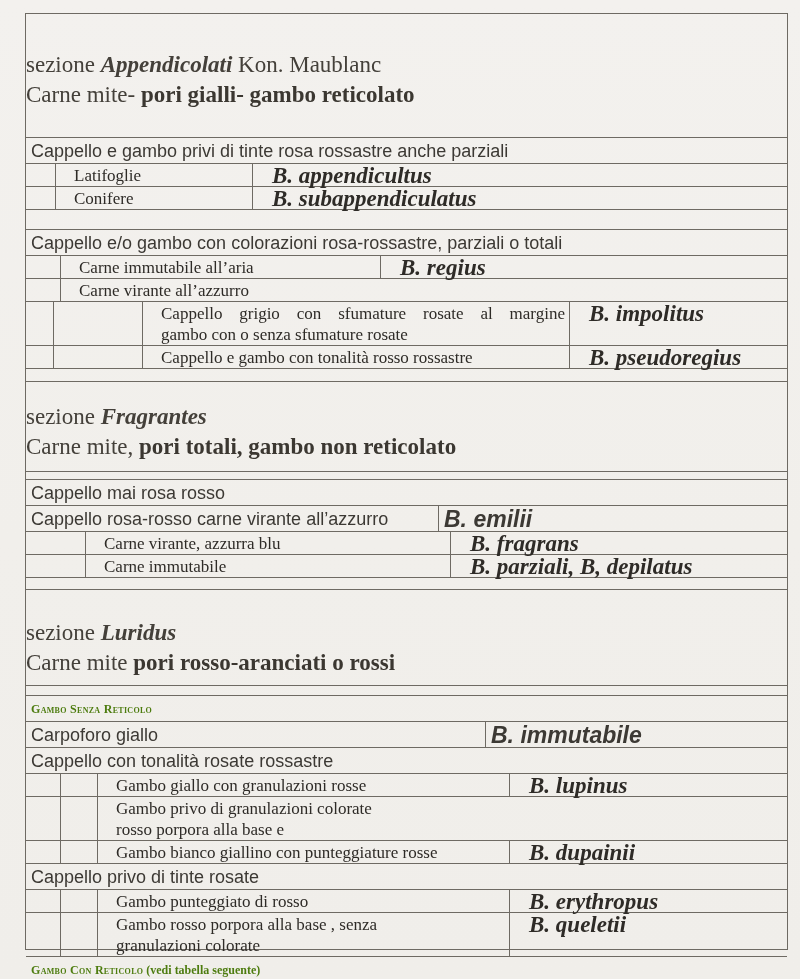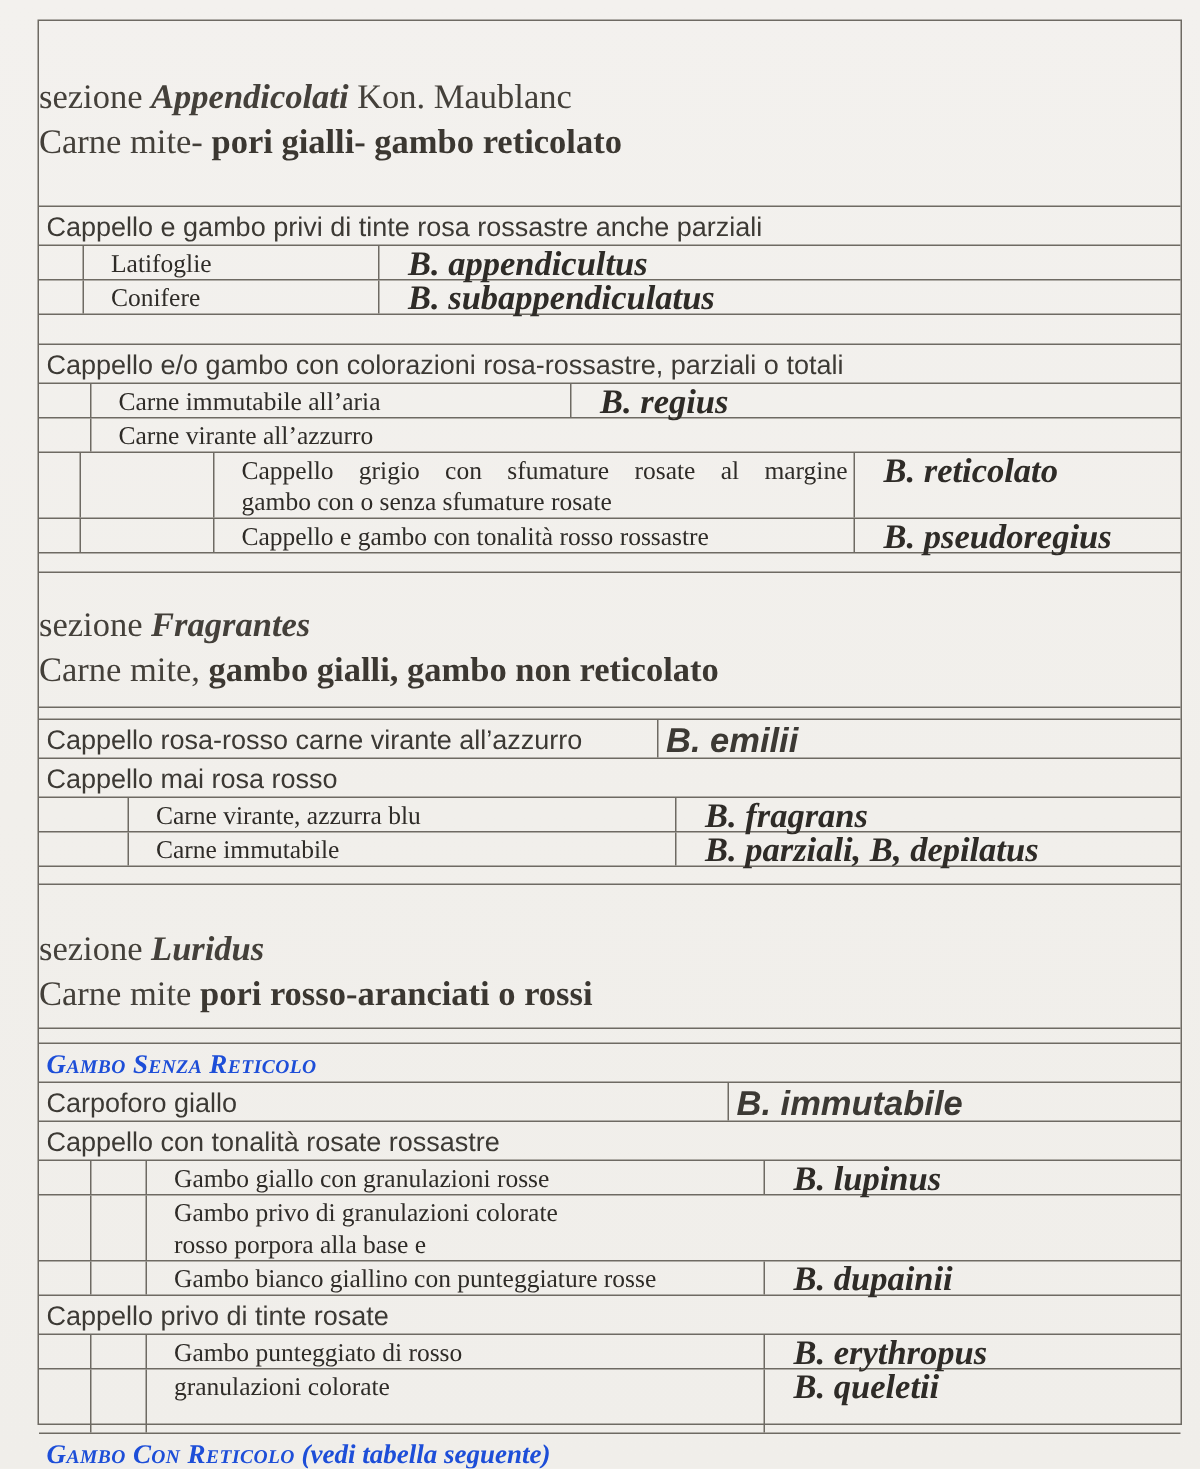--- a/index.html
+++ b/index.html
@@ -38,21 +38,21 @@
   .sans-row{font-family:"Liberation Sans",sans-serif;font-size:18px;line-height:24px;
             color:var(--sans-ink);min-height:26px;}
   .sans-row .cell{padding-left:5px;}
   .serif-row{font-size:17px;line-height:21px;min-height:23px;gap:12px;}
   .serif-row .lbl{padding-left:6px;}
   .species{font-weight:bold;font-style:italic;font-size:23px;padding-left:7px;}
   .dbl{min-height:43px;}
   .dbl .lbl,.dbl .species{padding-top:1px;}
   .line{display:block;}
   .just{text-align:justify;text-align-last:justify;padding-right:4px;}
-  .caps-row{font-weight:bold;font-size:18px;line-height:24px;min-height:26px;color:#1d4ed8;font-style:italic;}
+  .caps-row{font-weight:bold;font-size:12px;line-height:24px;min-height:26px;color:#4d7c0f;}
   .caps-row .cell{padding-left:5px;}
   .sc{font-variant:small-caps;letter-spacing:.3px;}
   
   .t1-ind{width:30px;}   .t1-lbl{width:185px;}
   .t2-ind{width:35px;}   .t2-lbl{width:308px;}
   .t2-ind1{width:28px;}  .t2-ind2{width:77px;} .t2-nlbl{width:415px;}
   .t3-lbl{width:413px;}  .t3-ind{width:60px;}  .t3-nlbl{width:353px;}
   .t4-lbl{width:460px;}  .t4-ind1{width:35px;} .t4-ind2{width:25px;} .t4-nlbl{width:400px;}
   
   .sp20{height:20px;} .sp13{height:13px;} .sp8{height:8px;} .sp12{height:12px;} .sp10{height:10px;}
@@ -104,50 +104,50 @@
       <div class="cell t2-ind"></div>
       <div class="cell grow lbl vcent">Carne virante all’azzurro</div>
     </div>
     <div class="row serif-row dbl">
       <div class="cell t2-ind1"></div>
       <div class="cell t2-ind2"></div>
       <div class="cell t2-nlbl lbl">
         <span class="line just">Cappello grigio con sfumature rosate al margine</span>
         <span class="line">gambo con o senza sfumature rosate</span>
       </div>
-      <div class="cell grow species">B. reticolato</div>
+      <div class="cell grow species">B. impolitus</div>
     </div>
     <div class="row serif-row">
       <div class="cell t2-ind1"></div>
       <div class="cell t2-ind2"></div>
       <div class="cell t2-nlbl lbl vcent">Cappello e gambo con tonalità rosso rossastre</div>
       <div class="cell grow species vcent">B. pseudoregius</div>
     </div>
     <div class="row sp13"></div>
   </div>
 
   <div class="sec-heading hd2">
     <div>
       <span>sezione</span>
       <span class="bi">Fragrantes</span>
     </div>
     <div>
       <span>Carne mite,</span>
-      <span class="b">gambo gialli, gambo non reticolato</span>
+      <span class="b">pori totali, gambo non reticolato</span>
     </div>
   </div>
 
   <div class="tbl tbl-bb">
     <div class="row sp8"></div>
     <div class="row sans-row">
+      <div class="cell grow vcent">Cappello mai rosa rosso</div>
+    </div>
+    <div class="row sans-row">
       <div class="cell t3-lbl vcent">Cappello rosa-rosso carne virante all’azzurro</div>
       <div class="cell grow species vcent">B. emilii</div>
-    </div>
-    <div class="row sans-row">
-      <div class="cell grow vcent">Cappello mai rosa rosso</div>
     </div>
     <div class="row serif-row">
       <div class="cell t3-ind"></div>
       <div class="cell t3-nlbl lbl vcent">Carne virante, azzurra blu</div>
       <div class="cell grow species vcent">B. fragrans</div>
     </div>
     <div class="row serif-row">
       <div class="cell t3-ind"></div>
       <div class="cell t3-nlbl lbl vcent">Carne immutabile</div>
       <div class="cell grow species vcent">B. parziali, B, depilatus</div>
@@ -204,20 +204,21 @@
     <div class="row serif-row">
       <div class="cell t4-ind1"></div>
       <div class="cell t4-ind2"></div>
       <div class="cell t4-nlbl lbl vcent">Gambo punteggiato di rosso</div>
       <div class="cell grow species vcent">B. erythropus</div>
     </div>
     <div class="row serif-row dbl">
       <div class="cell t4-ind1"></div>
       <div class="cell t4-ind2"></div>
       <div class="cell t4-nlbl lbl">
+        <span class="line">Gambo rosso porpora alla base , senza</span>
         <span class="line">granulazioni colorate</span>
       </div>
       <div class="cell grow species">B. queletii</div>
     </div>
     <div class="row caps-row">
       <div class="cell grow vcent">
         <span class="sc">Gambo Con Reticolo</span>&nbsp;<span>(vedi tabella seguente)</span>
       </div>
     </div>
   </div>

